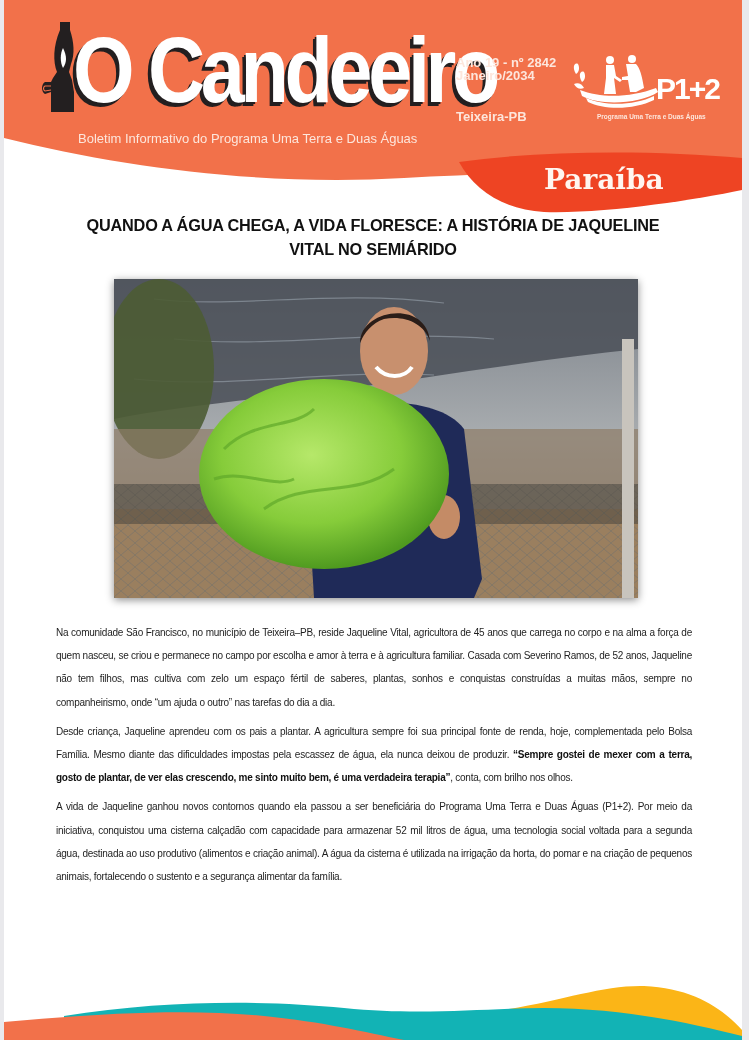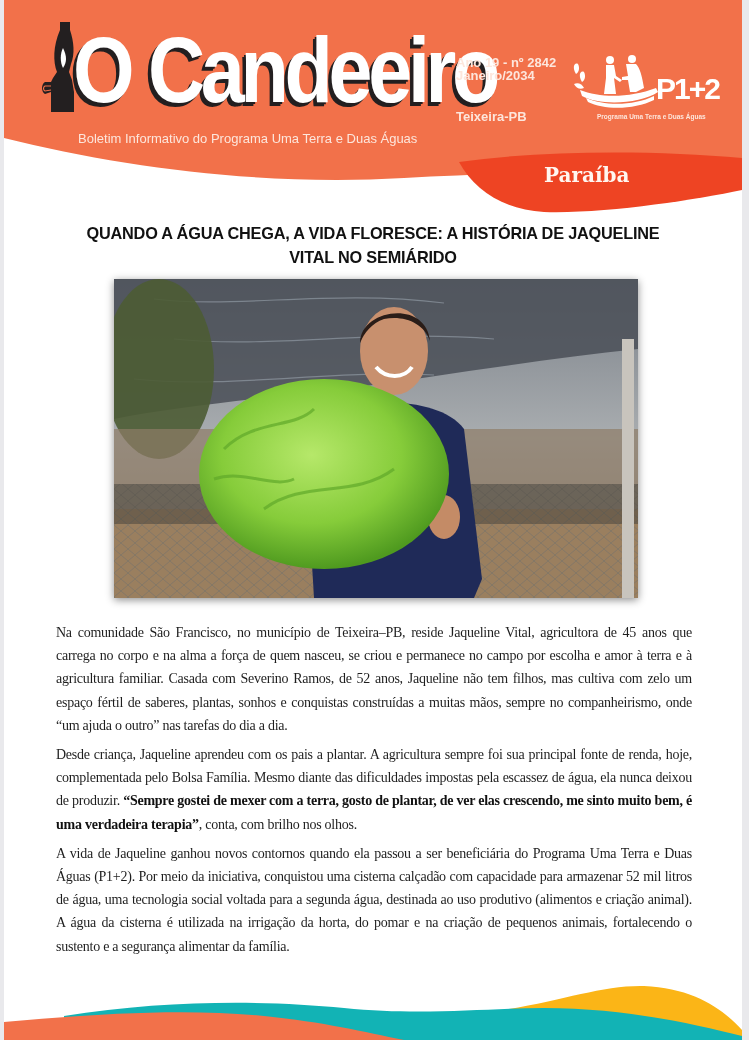--- a/index.html
+++ b/index.html
@@ -32,35 +32,35 @@
     }
     .issue .city { margin-top: 28px; display: block; }
     .p12-logo { position: absolute; left: 566px; top: 54px; }
     .p12-caption {
       position: absolute; left: 593px; top: 113px; font-size: 6.5px;
       font-weight: bold; color: #fde6dc; white-space: nowrap;
     }
     .region {
       position: absolute; left: 540px; top: 163px;
       font-family: "DejaVu Serif", "Liberation Serif", serif; font-weight: bold;
-      font-size: 20px; color: #fff6f0;
+      font-size: 28px; color: #fff6f0;
     }
     .headline {
-      position: absolute; left: 60px; top: 221px; width: 618px;
+      position: absolute; left: 60px; top: 213px; width: 618px;
       text-align: center; font-weight: bold; font-size: 16.3px; line-height: 24px;
       color: #111111; letter-spacing: -0.2px;
     }
     .photo {
       position: absolute; left: 110px; top: 279px; width: 524px; height: 319px;
       box-shadow: 0 2px 8px rgba(0,0,0,0.45);
       overflow: hidden;
     }
     .article {
       position: absolute; left: 52px; top: 621px; width: 636px;
-      font-family: Liberation Serif, serif; font-size: 14px;
+      font-family: Liberation Sans, sans-serif; font-size: 10px;
       line-height: 23.2px; color: #1e1e1e; text-align: justify;
       letter-spacing: -0.25px;
     }
     .article p { margin: 0 0 6px 0; }
     .article b { font-weight: bold; color: #111; }
     .footer-svg { position: absolute; left: 0; bottom: 0; }
   </style>
 </head>
 <body>
 

